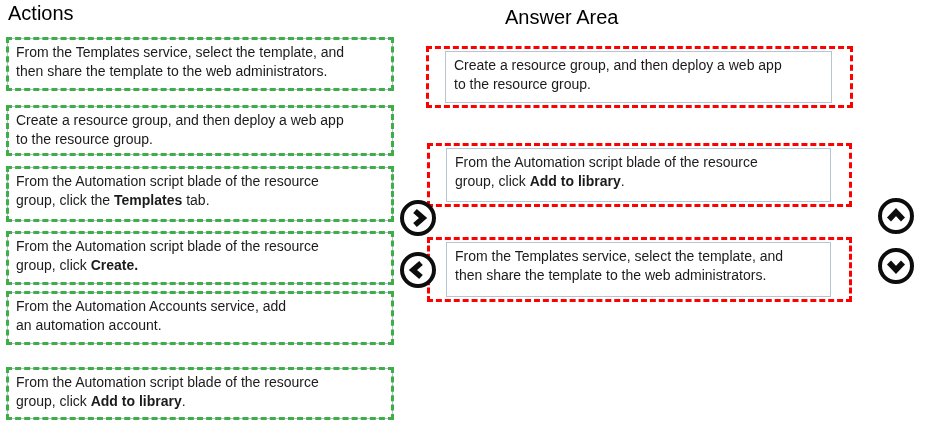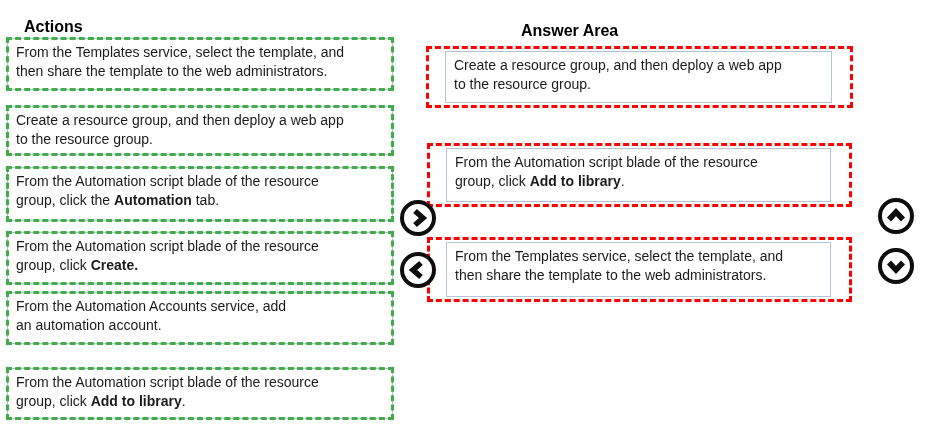--- a/index.html
+++ b/index.html
@@ -8,23 +8,23 @@
     position: relative;
     width: 935px;
     height: 441px;
     background: #ffffff;
     font-family: "Liberation Sans", "DejaVu Sans", sans-serif;
     color: #1b1b1b;
     overflow: hidden;
   }
   .title {
     position: absolute;
-    margin: 16px;
-    font-size: 16px;
-    font-weight: bold;
+    margin: 0;
+    font-size: 20px;
+    font-weight: normal;
     color: #000000;
     white-space: nowrap;
   }
   .actions-title { left: 8px; top: 2px; }
   .answer-title  { left: 505px; top: 6px; }
 
   
   .action-box {
     position: absolute;
     left: 7px;
@@ -102,21 +102,21 @@
   <div class="action-box ab1">
     <span class="txt"><span>From the Templates service, select the template, and
 then share the template to the web administrators.</span><b></b><span></span></span>
   </div>
   <div class="action-box ab2">
     <span class="txt"><span>Create a resource group, and then deploy a web app
 to the resource group.</span><b></b><span></span></span>
   </div>
   <div class="action-box ab3">
     <span class="txt"><span>From the Automation script blade of the resource
-group, click the </span><b>Automation</b><span> tab.</span></span>
+group, click the </span><b>Templates</b><span> tab.</span></span>
   </div>
   <div class="action-box ab4">
     <span class="txt"><span>From the Automation script blade of the resource
 group, click </span><b>Create.</b><span></span></span>
   </div>
   <div class="action-box ab5">
     <span class="txt"><span>From the Automation Accounts service, add
 an automation account.</span><b></b><span></span></span>
   </div>
   <div class="action-box ab6">

